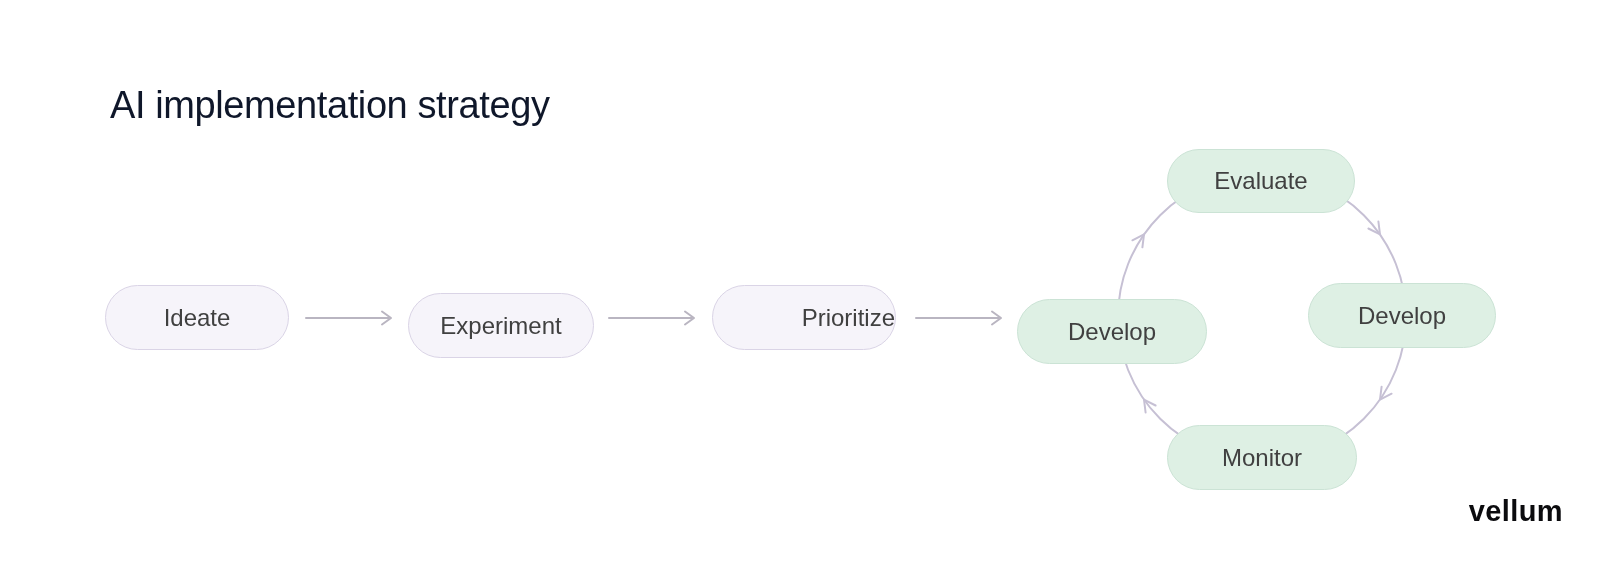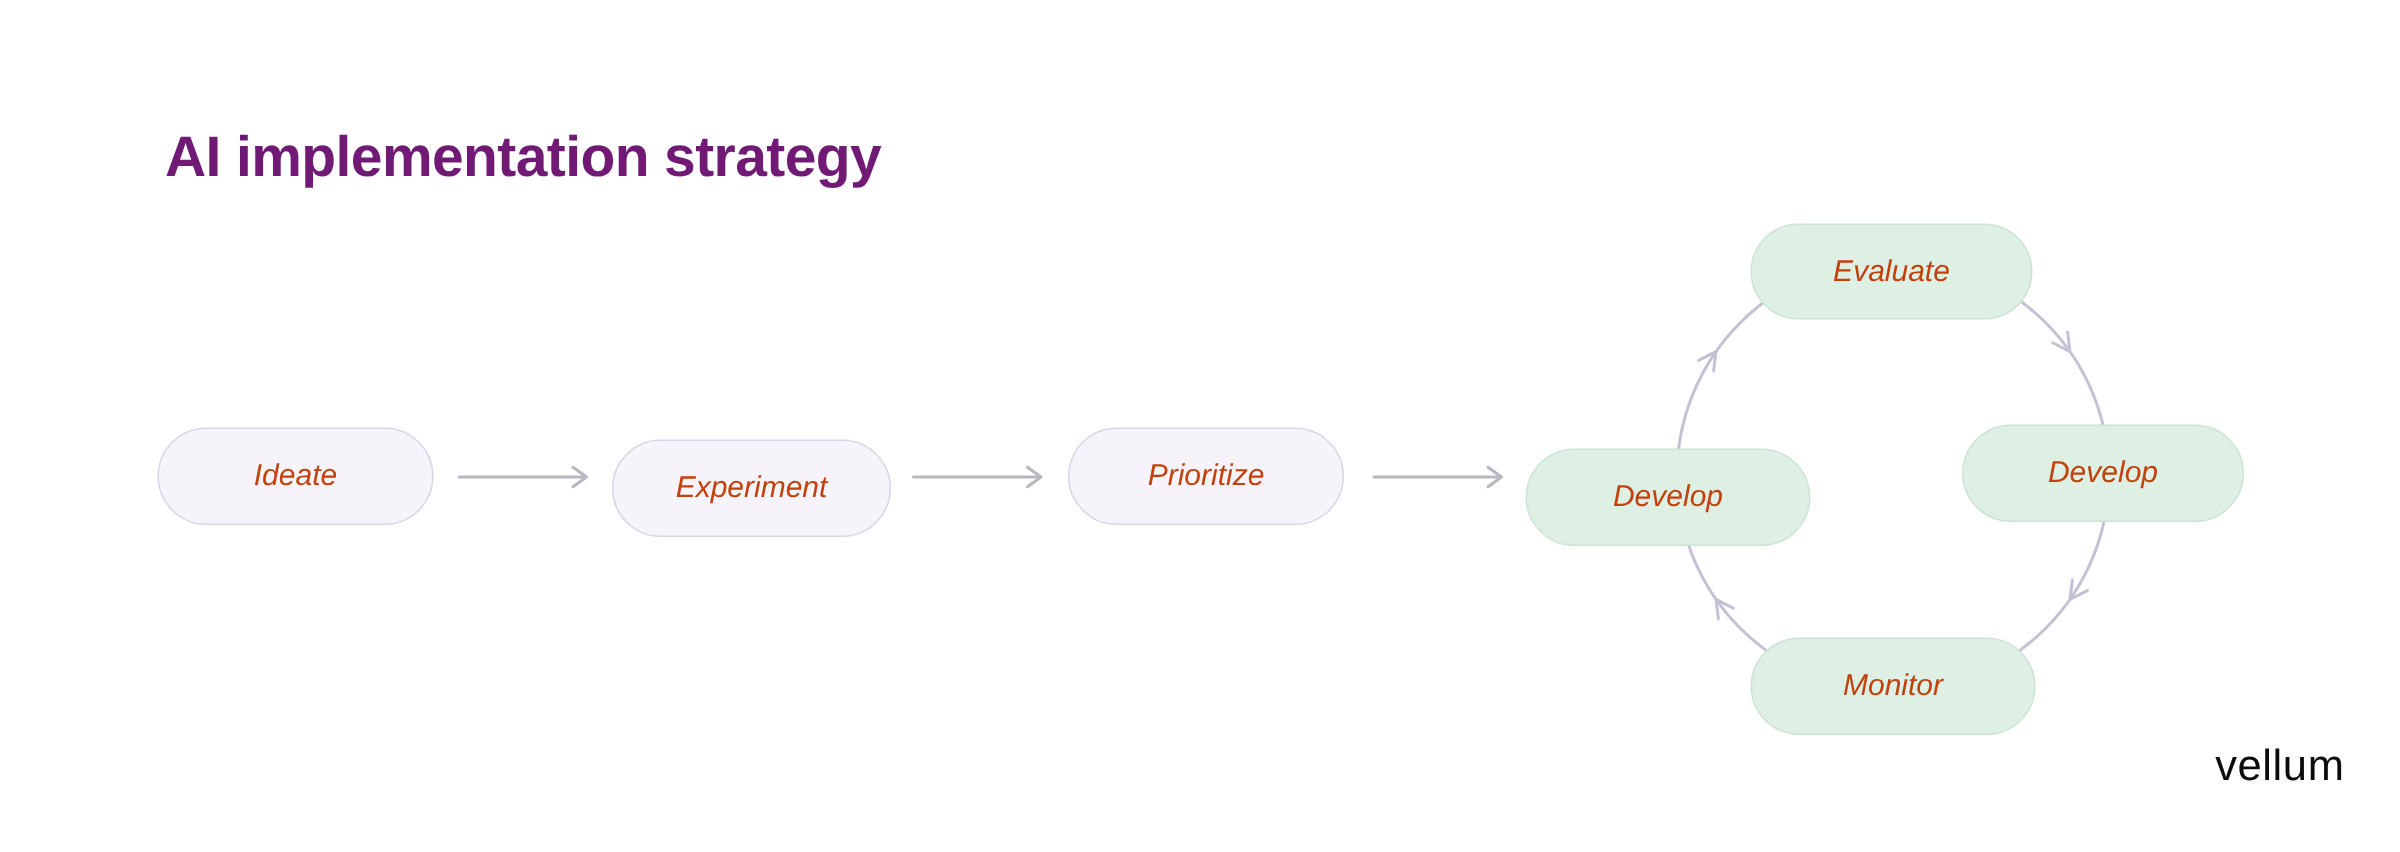--- a/index.html
+++ b/index.html
@@ -15,64 +15,63 @@
     background: #ffffff;
     border-radius: 14px;
     overflow: hidden;
   }
   .title {
     position: absolute;
     left: 110px;
     top: 84px;
     margin: 0;
     font-size: 38px;
-    font-weight: 700;
+    font-weight: 400;
     letter-spacing: -0.4px;
-    color: #701a75;
+    color: #0f172a;
   }
   .connector-layer {
     position: absolute;
     left: 0;
     top: 0;
     z-index: 1;
   }
   .pill {
     position: absolute;
     z-index: 2;
     display: flex;
     align-items: center;
     justify-content: center;
     height: 65px;
     border-radius: 33px;
-    font-size: 20px;
-    color: #c2410c;
+    font-size: 24px;
+    color: #404040;
     box-sizing: border-box;
-    font-style: italic;
   }
   .pill.lavender {
     background: #f6f4fa;
     border: 1.5px solid #dad4e6;
   }
   .pill.green {
     background: #def0e4;
     border: 1px solid #cbe3d5;
   }
   .pill-ideate     { left: 105px;  top: 285px; width: 184px; align-items: center; }
   .pill-experiment { left: 408px;  top: 293px; width: 186px; }
-  .pill-prioritize { left: 712px;  top: 285px; width: 184px; }
+  .pill-prioritize { left: 712px;  top: 285px; width: 184px; justify-content: flex-end; }
   .pill-develop    { left: 1017px; top: 287px; width: 190px; margin-top: 12px; }
   .pill-evaluate   { left: 1167px; top: 149px; width: 188px; height: 64px; }
   .pill-deploy     { left: 1308px; top: 283px; width: 188px; }
   .pill-monitor    { left: 1167px; top: 425px; width: 190px; }
   .brand {
     position: absolute;
     right: 37px;
     bottom: 40px;
     font-size: 29px;
-    font-weight: 400;
+    font-weight: 700;
     letter-spacing: 0.4px;
     color: #0b0b0e;
     z-index: 3;
   }
 </style>
 </head>
 <body>
 
 <div class="card">
 

